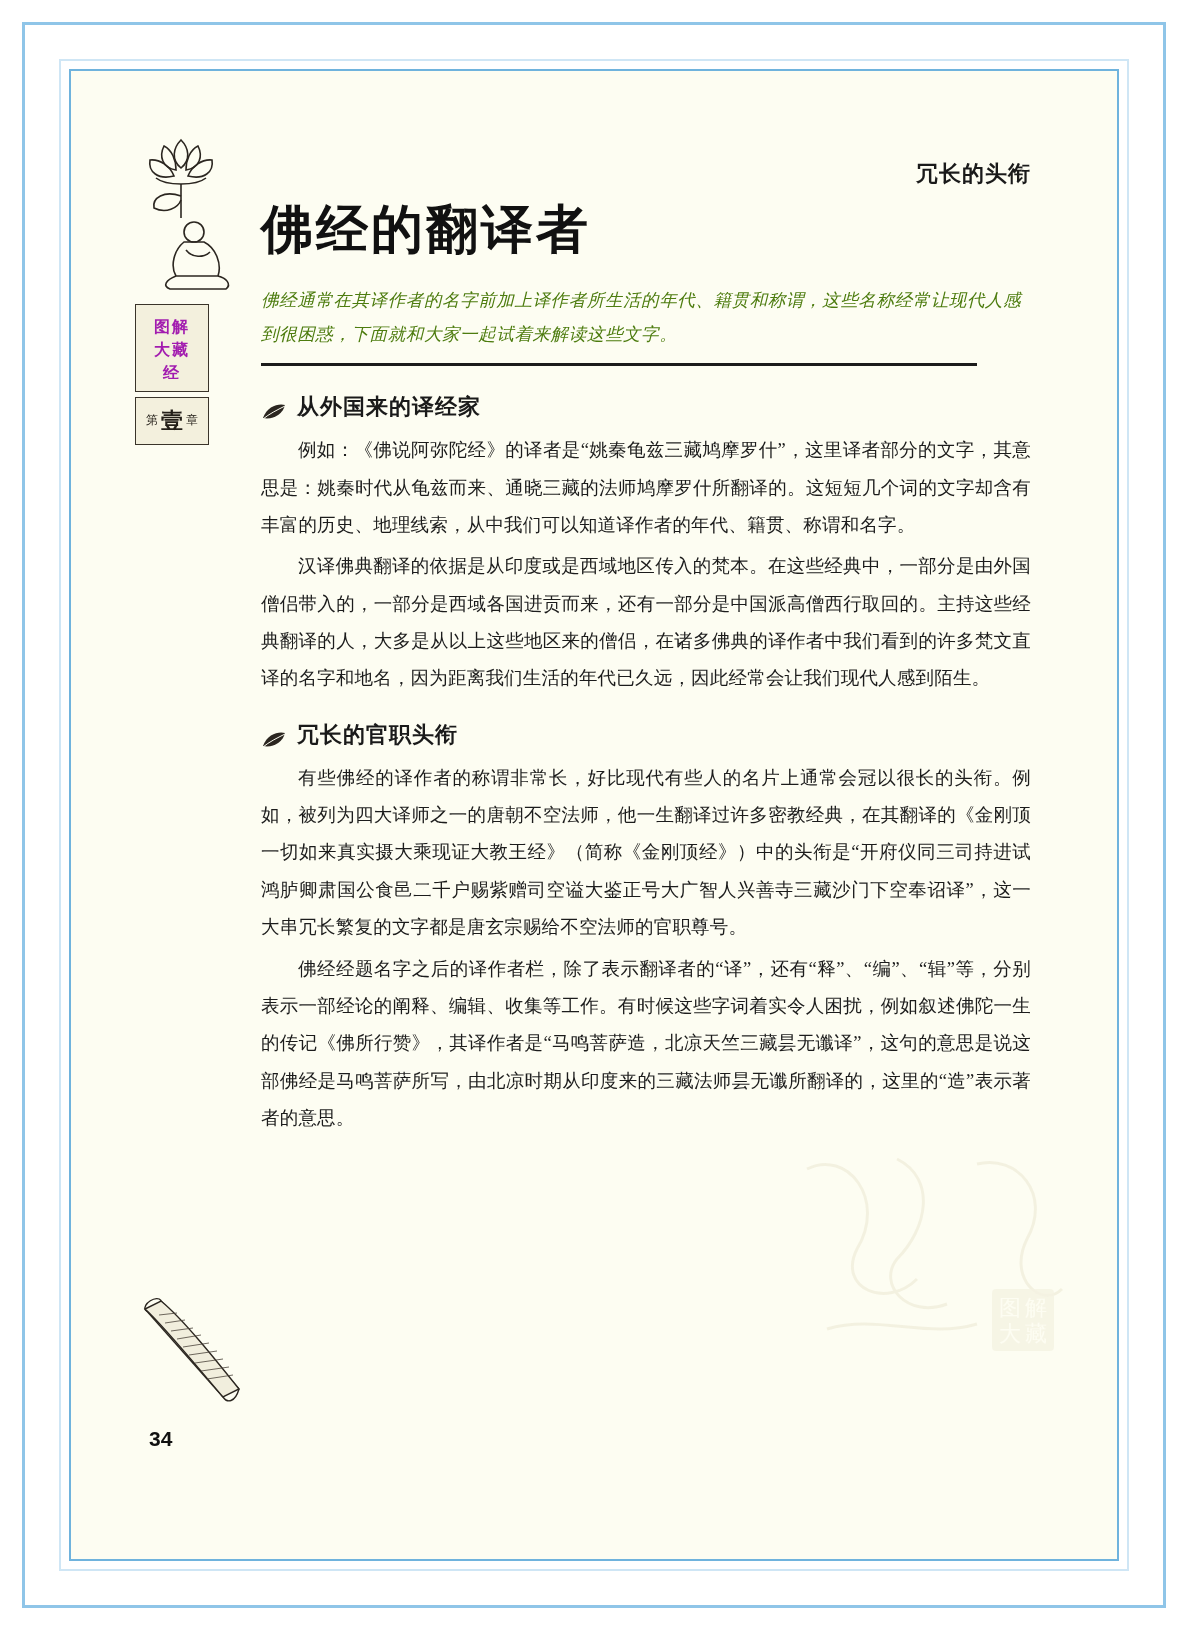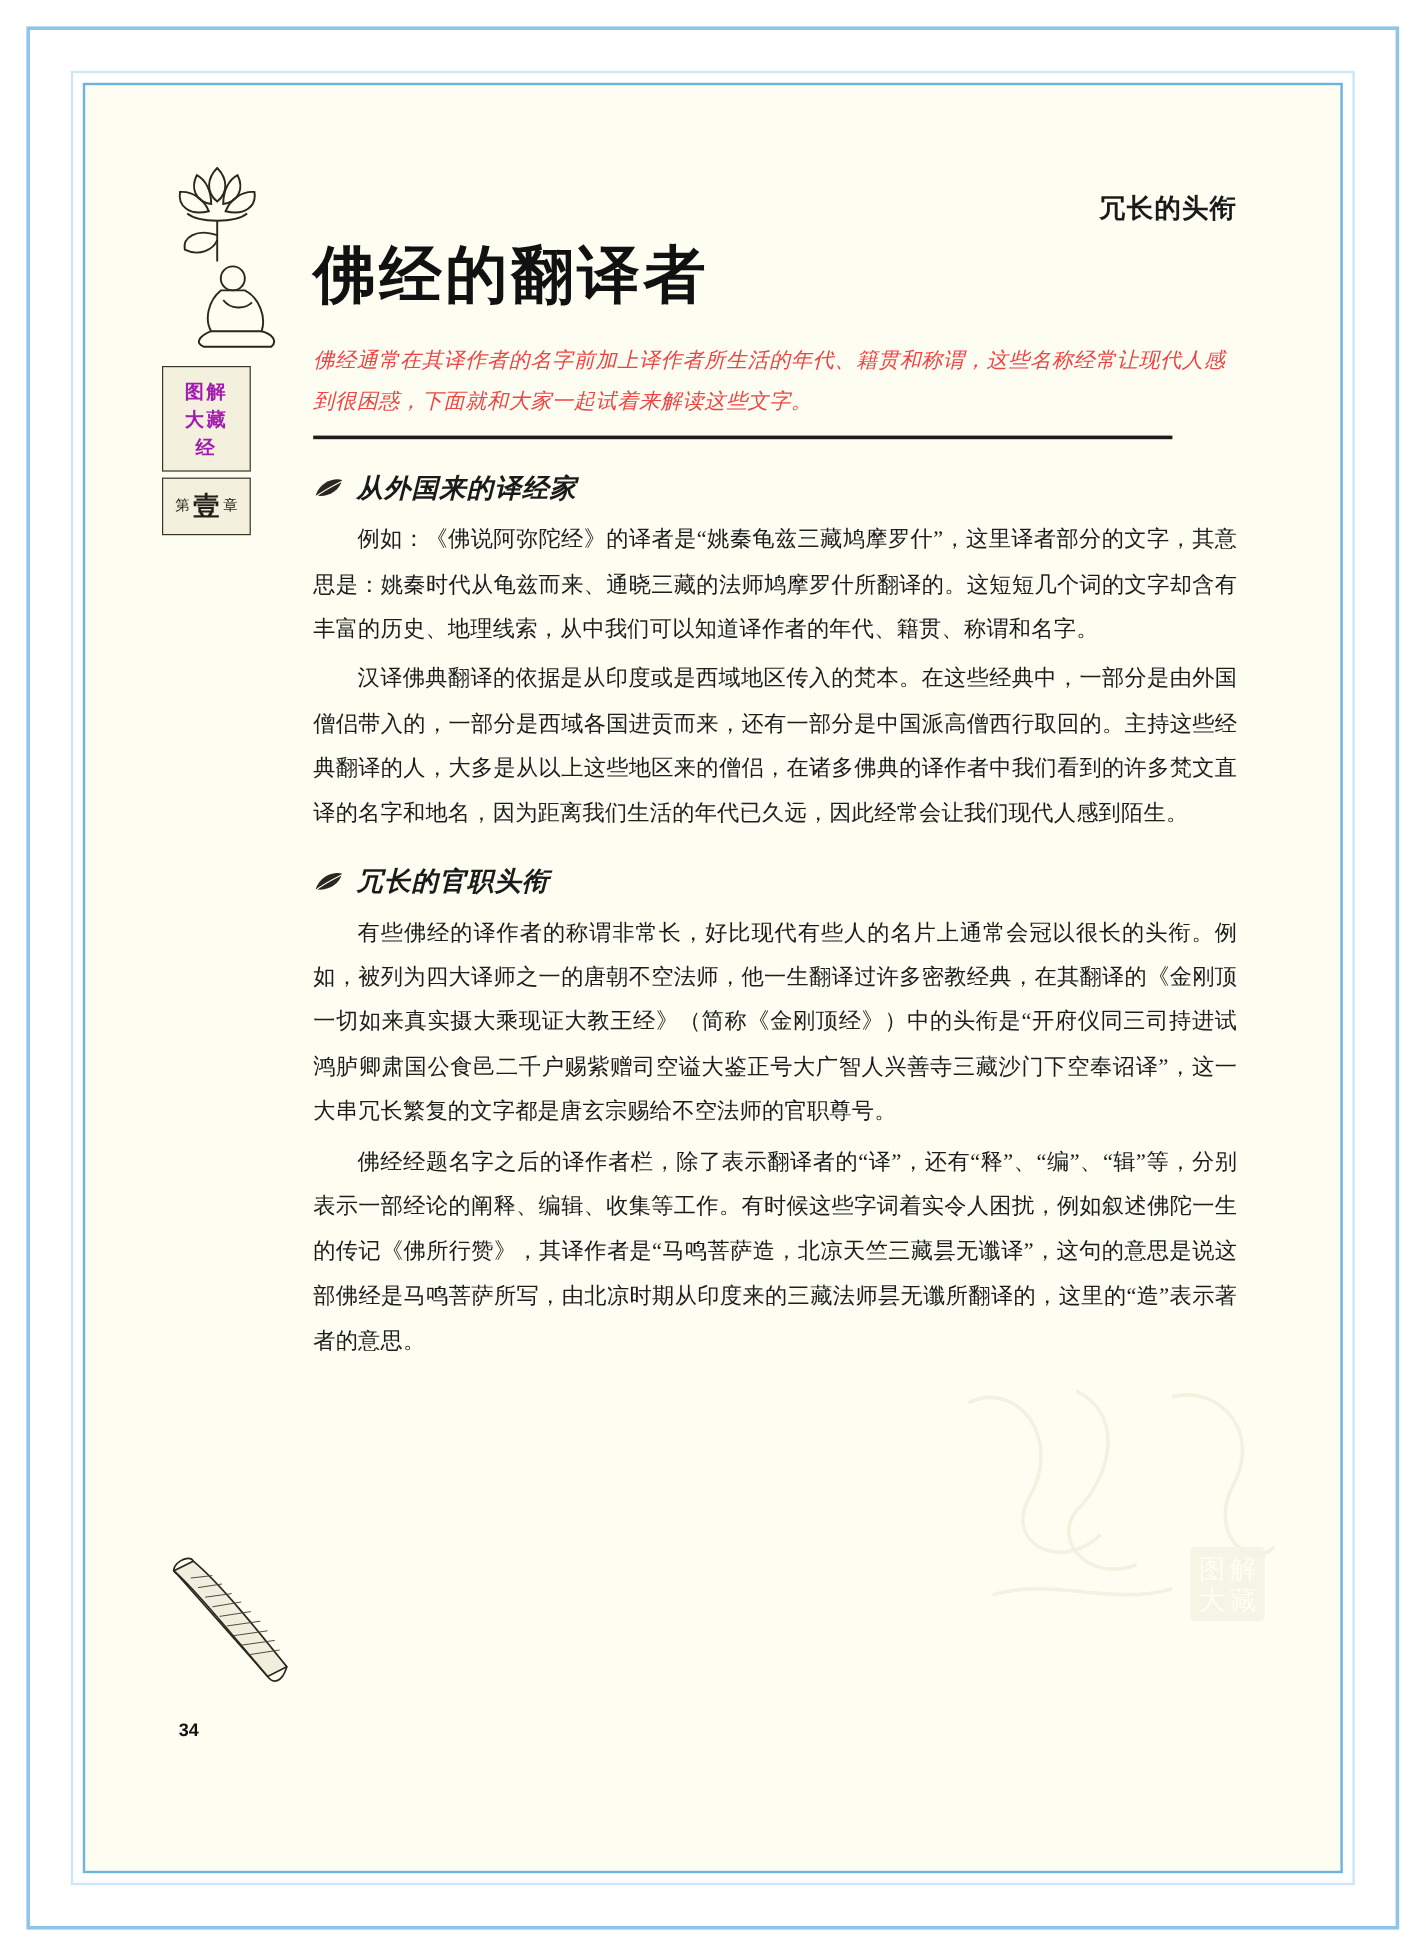--- a/index.html
+++ b/index.html
@@ -135,39 +135,38 @@
     font-size: 52px;
     font-weight: bold;
     color: #111111;
     letter-spacing: 3px;
     margin: 0 0 18px 0;
   }
   .lede {
     font-family: "Liberation Serif", serif;
     font-size: 17.5px;
     line-height: 1.95;
-    color: #ef4444;
+    color: #4d7c0f;
     letter-spacing: 0.6px;
     margin: 10px 0 12px 0;
     font-style: italic;
   }
   .rule {
     border-top: 3px solid #1c1c1c;
     margin: 12px 0 26px 0;
     width: 716px;
   }
   .section {
     margin-bottom: 22px;
   }
   .sec-head {
     display: flex;
-    align-items: center;
+    align-items: flex-end;
     gap: 10px;
     margin: 4px 0 10px 0;
-    font-style: italic;
   }
   .sec-bullet {
     width: 26px;
     height: 20px;
     flex: 0 0 26px;
   }
   .sec-title {
     font-family: "Liberation Sans", sans-serif;
     font-size: 22px;
     font-weight: bold;
@@ -190,21 +189,21 @@
     left: 60px;
     bottom: 150px;
     width: 130px;
     height: 120px;
   }
   .page-num {
     position: absolute;
     left: 78px;
     bottom: 108px;
     font-family: "Liberation Sans", sans-serif;
-    font-size: 15px;
+    font-size: 21px;
     font-weight: bold;
     color: #111111;
   }
 </style>
 </head>
 <body>
 
 <div class="page">
   <div class="frame-outer">
     <div class="frame-mid"></div>

